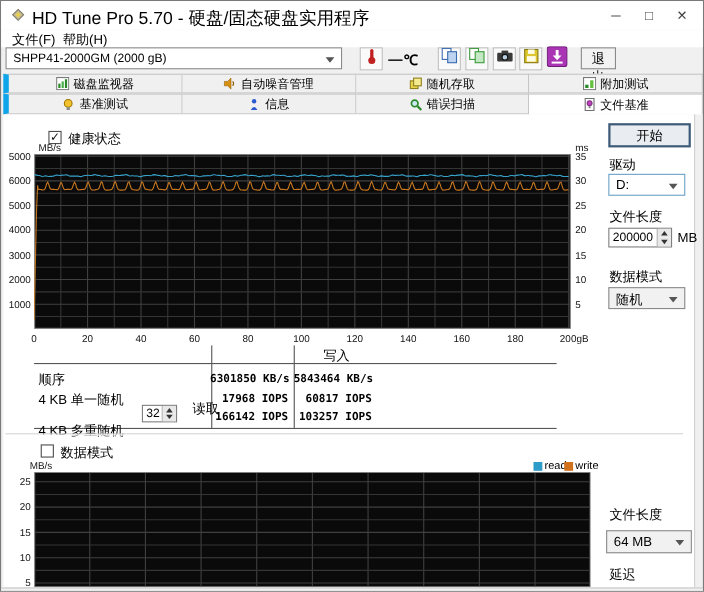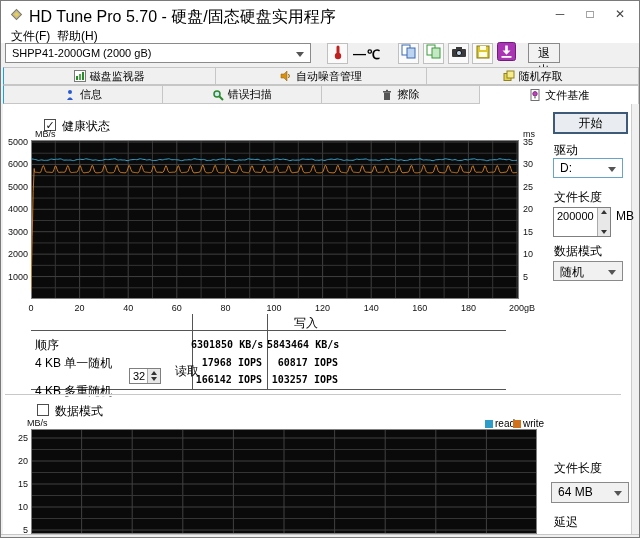--- a/index.html
+++ b/index.html
@@ -24,21 +24,21 @@
   .tool-btn{position:absolute;top:0;width:21px;height:21px;box-sizing:border-box;border:1px solid #c0c0c0;
             background:#fafafa;display:flex;align-items:center;justify-content:center;}
   .exit-btn{position:absolute;box-sizing:border-box;border:1px solid #8a8a8a;background:#f2f2f2;
             font-size:12px;text-align:center;font-family:inherit;}
   .temp-txt{position:absolute;font-size:13px;font-weight:bold;}
   
   .tabrow{position:absolute;left:2px;width:636px;display:flex;}
   .tab{flex:1;display:flex;align-items:center;justify-content:center;gap:4px;font-size:11px;
        background:#f0f0f0;border:1px solid #c6c6c6;border-left:none;box-sizing:border-box;
        white-space:nowrap;overflow:hidden;}
-  .tab:first-child{border-left:1px solid #0ea5e9;}
+  .tab:first-child{border-left:5px solid #0ea5e9;}
   .tab.active{background:#fff;border-bottom:none;font-weight:normal;}
   .tab .ticon{display:flex;width:12px;height:12px;}
   
   .content{position:absolute;left:2px;top:103px;width:628px;height:430px;background:#fff;
            border-right:1px solid #cccccc;}
   .cb{position:absolute;width:12px;height:12px;box-sizing:border-box;border:1px solid #4d4d4d;
       background:#fff;font-size:11px;line-height:10px;text-align:center;color:#111;}
   .lbl{position:absolute;font-size:12px;white-space:nowrap;}
   .start-btn{position:absolute;box-sizing:border-box;border:2px solid #3d5a78;background:#e9edf1;
              font-size:12px;text-align:center;font-family:inherit;}
@@ -159,49 +159,58 @@
       </div>
       <div class="tab">
         <span class="ticon">
           <svg width="12" height="12" viewBox="0 0 12 12">
             <rect x="1" y="3.5" width="7" height="7" fill="#e8d44c" stroke="#908020"></rect>
             <rect x="4" y="1" width="7" height="7" fill="#f5ea8e" stroke="#908020"></rect>
           </svg>
         </span>
         <span>随机存取</span>
       </div>
+      <div class="tab">
+        <span class="ticon">
+          <svg width="12" height="12" viewBox="0 0 12 12">
+            <rect x="0.5" y="0.5" width="11" height="11" fill="#fff" stroke="#7a7a7a"></rect>
+            <rect x="2" y="7" width="3" height="3" fill="#2a8a2a"></rect>
+            <rect x="6.5" y="3" width="3" height="7" fill="#66c040"></rect>
+          </svg>
+        </span>
+        <span>附加测试</span>
+      </div>
     </div>
   <div class="tabrow" style="top:84px;height:19px;">
+      <div class="tab">
+        <span class="ticon">
+          <svg width="12" height="12" viewBox="0 0 12 12">
+            <circle cx="6" cy="5" r="3.5" fill="#f2c12e" stroke="#a07800"></circle>
+            <rect x="4.5" y="8.5" width="3" height="2.5" fill="#8a8a8a"></rect>
+          </svg>
+        </span>
+        <span>基准测试</span>
+      </div>
       <div class="tab">
         <span class="ticon">
           <svg width="12" height="12" viewBox="0 0 12 12">
             <circle cx="6" cy="3" r="2" fill="#2a5ad0"></circle>
             <path d="M3,11 q3,-5.5 6,0 z" fill="#2a5ad0"></path>
           </svg>
         </span>
         <span>信息</span>
       </div>
       <div class="tab">
         <span class="ticon">
           <svg width="12" height="12" viewBox="0 0 12 12">
             <circle cx="5" cy="5" r="3" fill="#cfe8f5" stroke="#2a8a2a" stroke-width="1.5"></circle>
             <line x1="7.5" y1="7.5" x2="11" y2="11" stroke="#2a8a2a" stroke-width="2"></line>
           </svg>
         </span>
         <span>错误扫描</span>
-      </div>
-      <div class="tab">
-        <span class="ticon">
-          <svg width="12" height="12" viewBox="0 0 12 12">
-            <rect x="3" y="3.5" width="6" height="7.5" fill="#555"></rect>
-            <rect x="2" y="2" width="8" height="1.5" fill="#555"></rect>
-            <rect x="5" y="0.8" width="2" height="1.2" fill="#555"></rect>
-          </svg>
-        </span>
-        <span>擦除</span>
       </div>
       <div class="tab active">
         <span class="ticon">
           <svg width="12" height="12" viewBox="0 0 12 12">
             <rect x="2" y="0.5" width="8" height="11" fill="#fff" stroke="#707070"></rect>
             <circle cx="6" cy="4.8" r="2.2" fill="#c040c0" stroke="#803080"></circle>
             <rect x="5.2" y="7.4" width="1.6" height="2" fill="#808080"></rect>
           </svg>
         </span>
         <span>文件基准</span>
@@ -284,21 +293,21 @@
       <span class="tick" style="left: 453.4px; width: 28px; text-align: center; top: 302px;">180</span>
       <span class="tick" style="left: 496px; width: 38px; text-align: right; top: 302px;">200gB</span>
     </div>
 
   <span class="lbl" style="left:553px;top:141px;">驱动</span>
   <div class="sel blue" style="left:552px;top:157px;width:70px;height:20px;">
     <span>D:</span>
     <span class="arrow"></span>
   </div>
   <span class="lbl" style="left:553px;top:188px;">文件长度</span>
-  <div class="spin" style="left:552px;top:206px;width:58px;height:30px;">
+  <div class="spin" style="left:552px;top:206px;width:58px;height:18px;">
     <span class="sval">200000</span>
     <span class="btns">
         <span class="up"></span>
         <span class="dn"></span>
       </span>
   </div>
   <span class="lbl" style="left:615px;top:208px;">MB</span>
   <span class="lbl" style="left:553px;top:242px;">数据模式</span>
   <div class="sel" style="left:552px;top:260px;width:70px;height:20px;">
     <span>随机</span>

